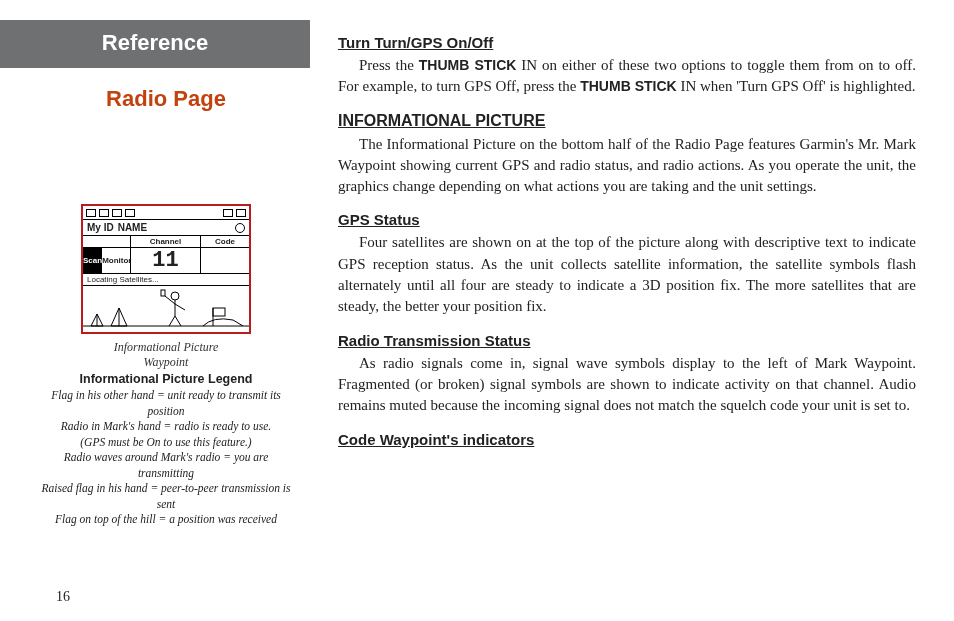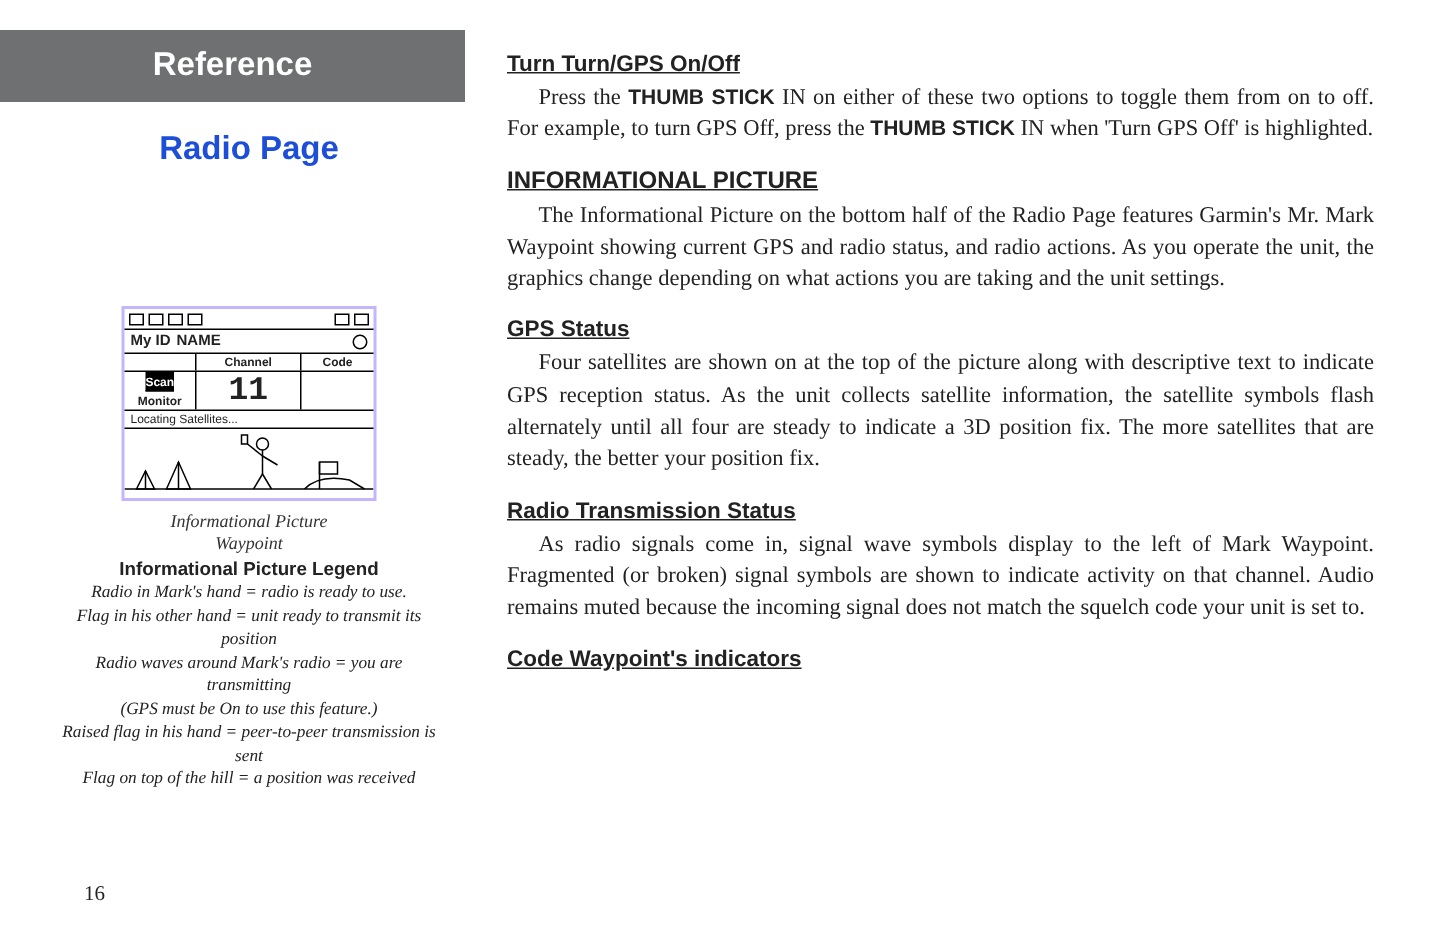--- a/index.html
+++ b/index.html
@@ -34,33 +34,33 @@
     font-weight: 700;
     font-size: 22px;
     text-align: center;
     padding: 10px 0 12px 0;
     margin: 20px -18px 0 -40px;
   }
   .page-title {
     font-family: "Trebuchet MS", "Segoe UI", sans-serif;
     font-weight: 700;
     font-size: 22px;
-    color: #1d4ed8;
+    color: #c2410c;
     text-align: center;
     margin-top: 18px;
   }
   .figure-wrap {
     margin-top: 92px;
     text-align: center;
   }
   .device-screen {
     width: 170px;
     height: 130px;
     margin: 0 auto;
-    border: 2px solid #c4b5fd;
+    border: 2px solid #b91c1c;
     background: #fff;
     position: relative;
     font-family: Arial, sans-serif;
   }
   .ds-topbar {
     height: 14px;
     border-bottom: 1px solid #000;
     display: flex;
     align-items: center;
     padding: 0 3px;
@@ -90,21 +90,21 @@
   .ds-hdr-left { width: 48px; border-right:1px solid #000; }
   .ds-hdr-mid  { width: 70px; border-right:1px solid #000; }
   .ds-hdr-right{ flex:1; }
   .ds-valrow {
     height: 26px;
     border-bottom: 1px solid #000;
     display: flex;
   }
   .ds-val-left {
     width: 48px; border-right:1px solid #000;
-    display:flex; flex-direction:column;align-items:center;
+    display:flex; flex-direction:row;
   }
   .ds-btn {
     flex:1; display:flex; align-items:center; justify-content:center;
     font-size:8px; font-weight:700; border-bottom:1px solid #000;
   }
   .ds-btn:last-child { border-bottom:none; }
   .ds-btn.inv { background:#000; color:#fff; }
   .ds-val-mid {
     width:70px; border-right:1px solid #000;
     display:flex; align-items:center; justify-content:center;
@@ -224,24 +224,24 @@
         </div>
       </div>
       <div class="fig-caption">
         <div>Informational Picture</div>
         <div>Waypoint</div>
       </div>
     </div>
 
     <div class="legend-title">Informational Picture Legend</div>
     <div class="legend-list">
+      <div>Flag in his other hand = unit ready to transmit its position</div>
       <div>Radio in Mark's hand = radio is ready to use.</div>
-      <div>Flag in his other hand = unit ready to transmit its position</div>
+      <div>(GPS must be On to use this feature.)</div>
       <div>Radio waves around Mark's radio = you are transmitting</div>
-      <div>(GPS must be On to use this feature.)</div>
       <div>Raised flag in his hand =  peer-to-peer transmission is sent</div>
       <div>Flag on top of the hill =  a position was received</div>
     </div>
 
     <div class="page-num">16</div>
   </div>
 
   <div class="right-col">
 
     <div class="section-h">Turn Turn/GPS On/Off</div>

